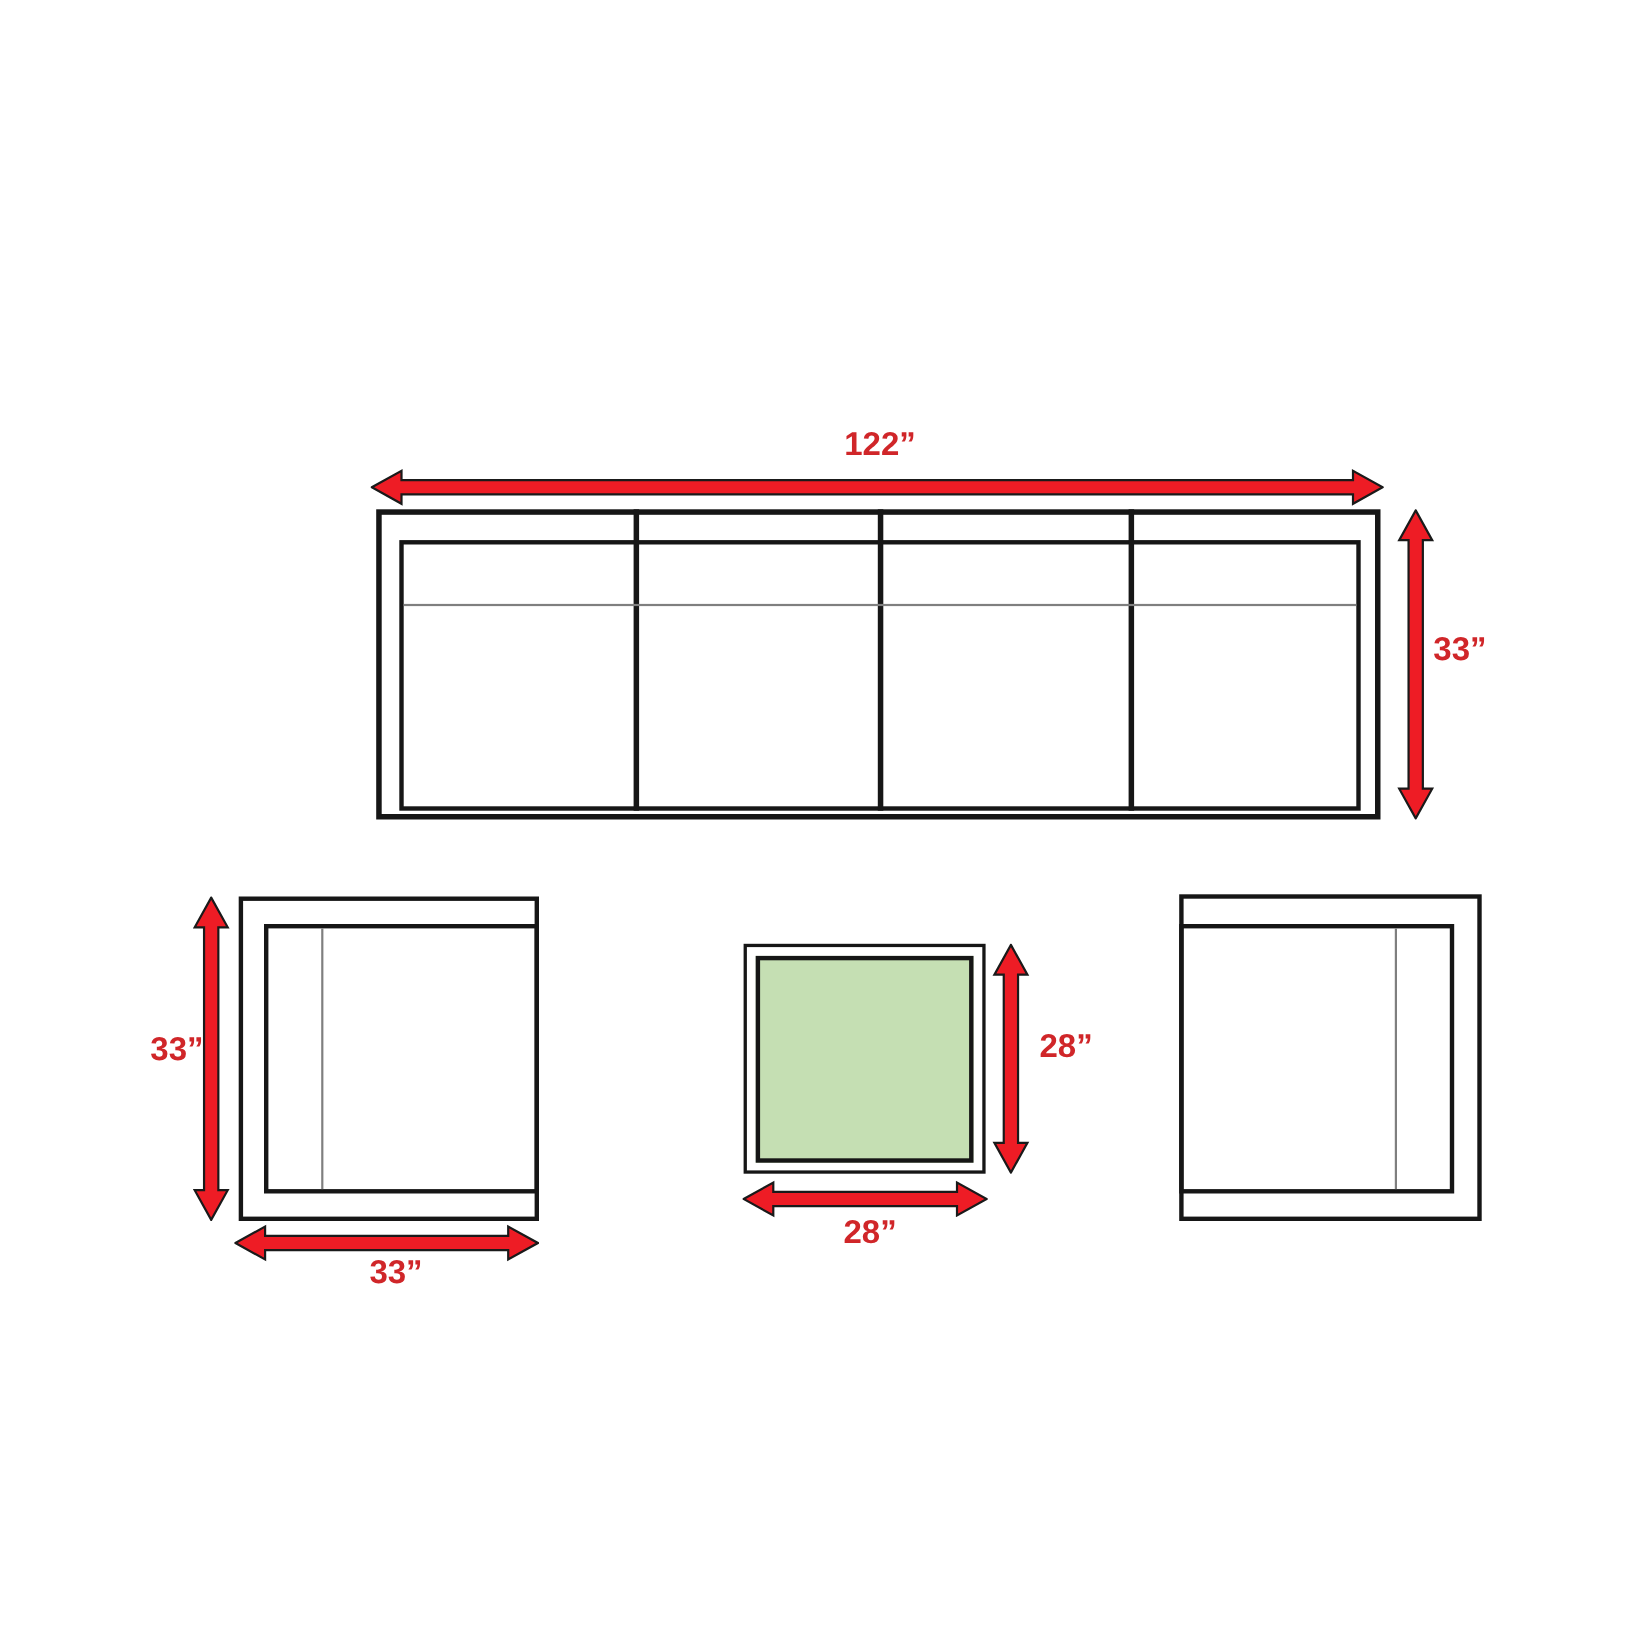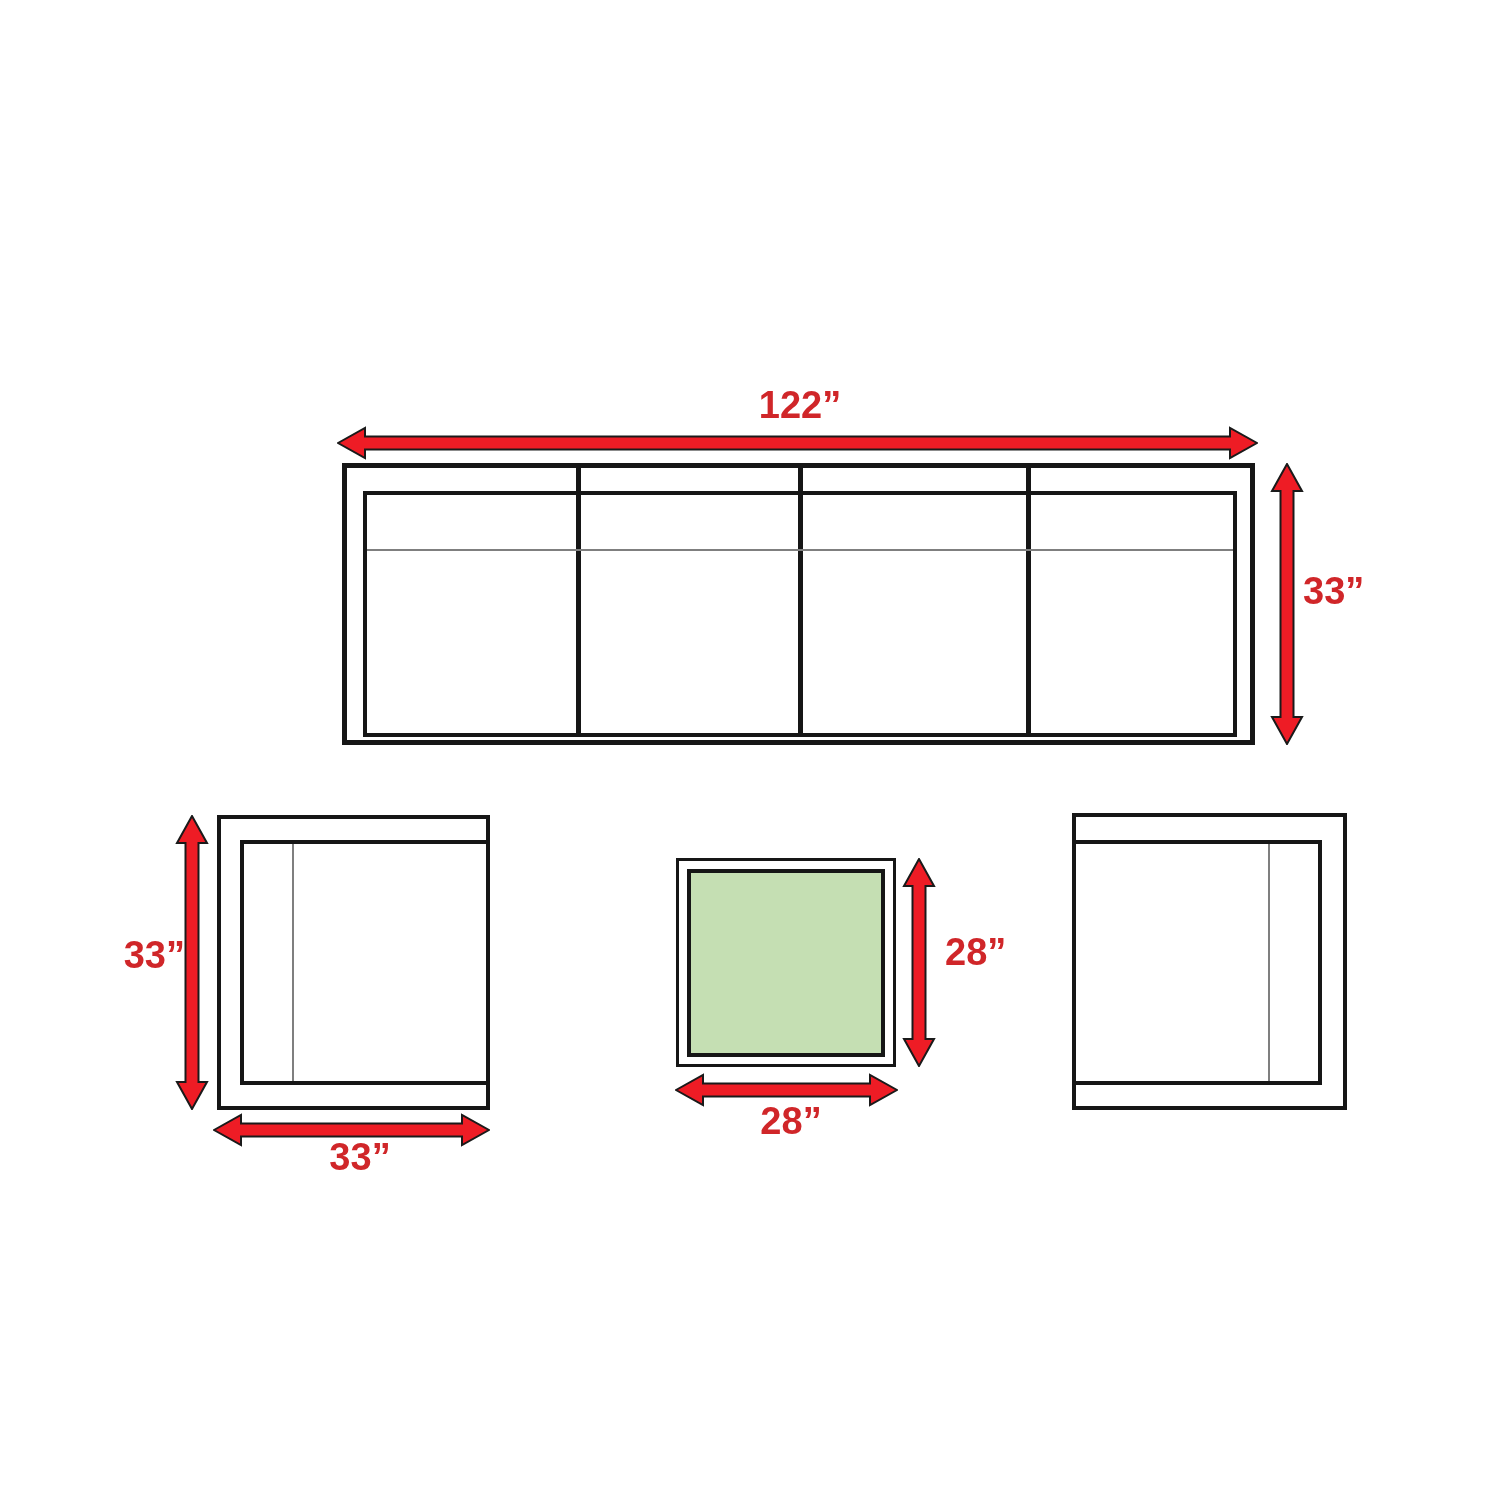--- a/index.html
+++ b/index.html
@@ -40,21 +40,21 @@
     display: block;
   }
   .arrow path {
     fill: var(--arrow-fill);
     stroke: var(--arrow-outline);
     stroke-width: 2;
     stroke-linejoin: miter;
   }
   .dim-label {
     position: absolute;
-    font-size: 38px;
+    font-size: 30px;
     font-weight: 700;
     line-height: 34px;
     color: var(--label-text);
     white-space: nowrap;
   }
   .t-center { text-align: center; }
   .t-left   { text-align: left; }
   .t-right  { text-align: right; }
   .table-top { background: var(--table-fill); }
 </style>

